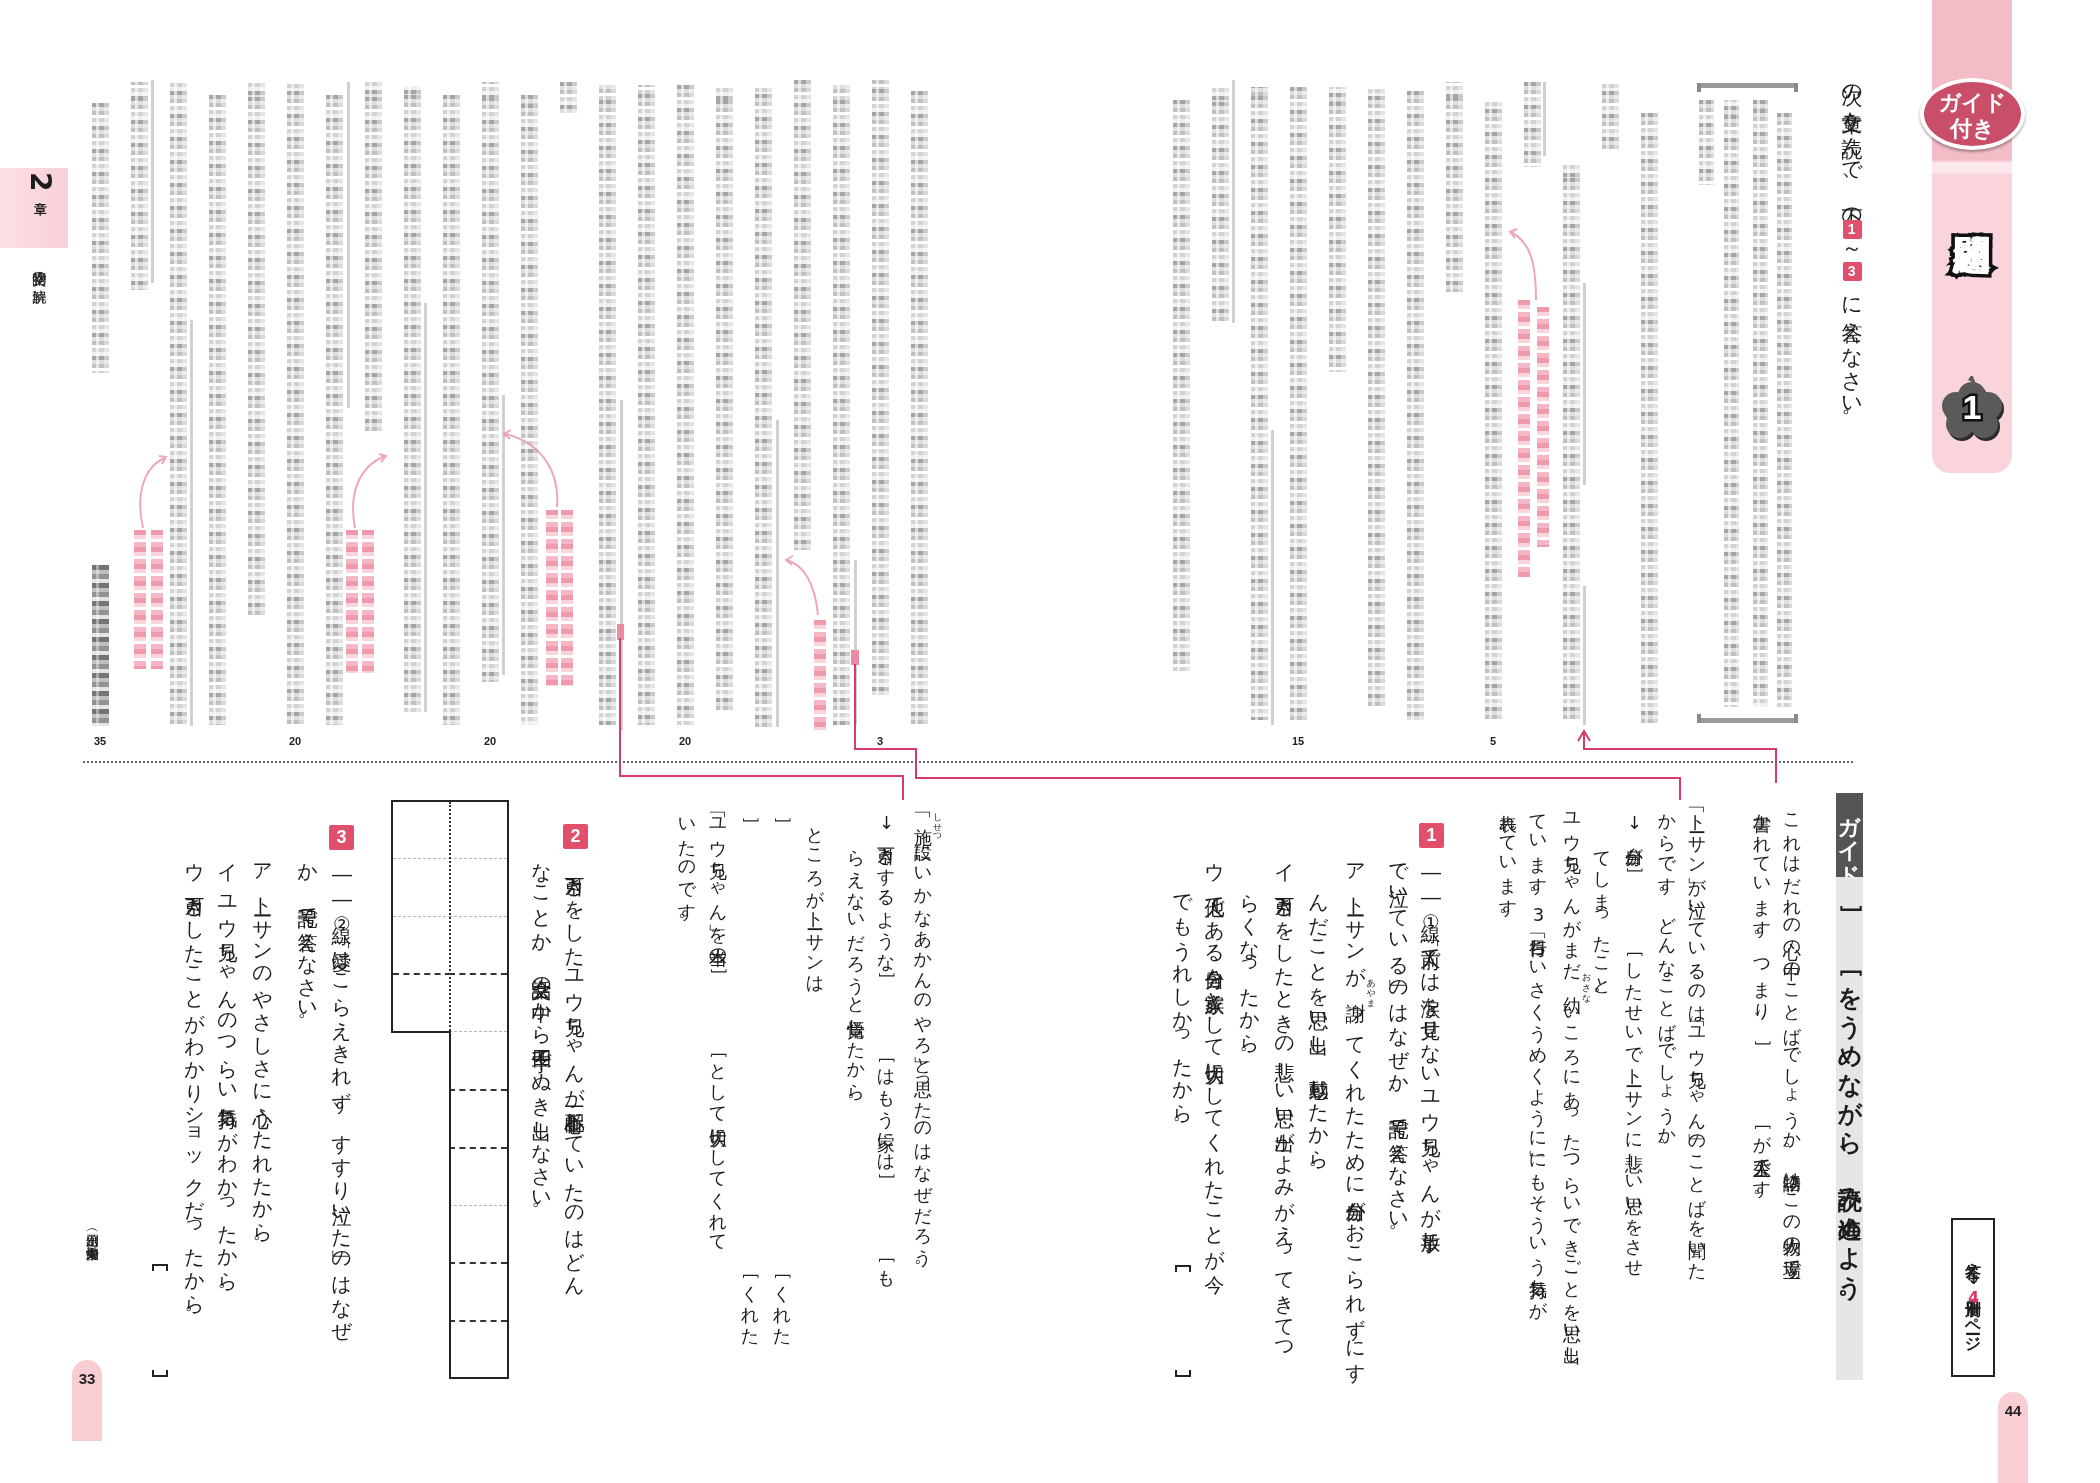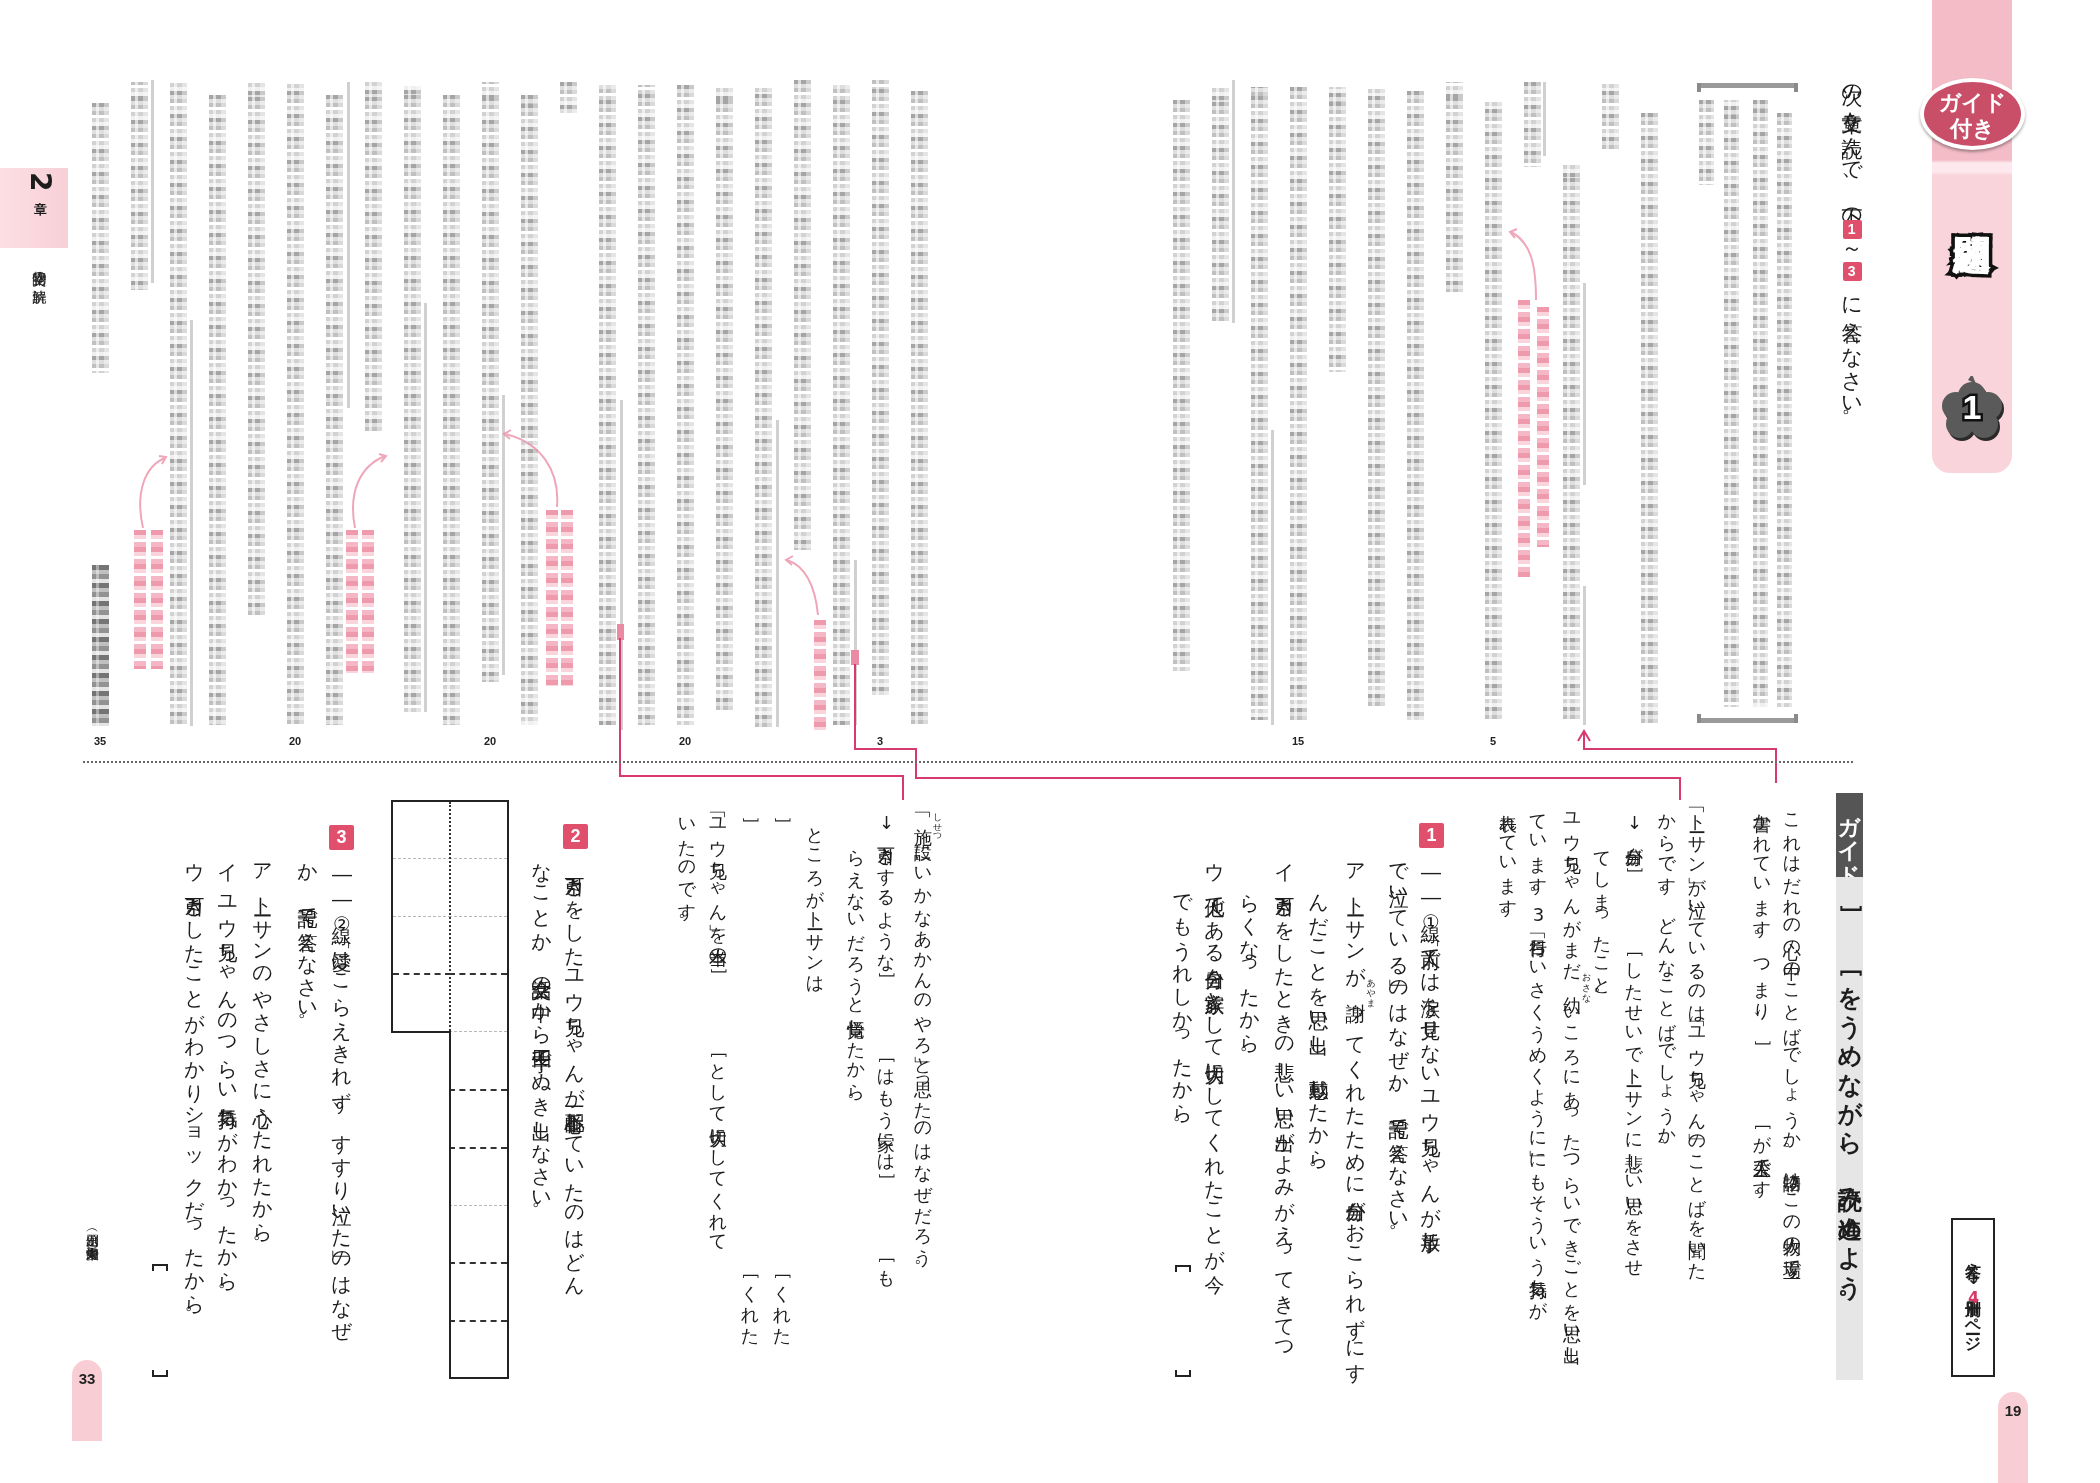--- a/index.html
+++ b/index.html
@@ -211,21 +211,21 @@
     <span class="lbl">ウ</span><span>他人である自分を家族として大切にしてくれたことが今</span>
   </div>
   <div class="vc q" style="left:1173px;top:880px">でもうれしかったから。</div>
   <div class="bk top" style="left:1175px;top:1265px"></div>
   <div class="bk bot" style="left:1175px;top:1370px"></div>
 
   <div class="abs" style="left:1951px;top:1218px;width:44px;height:159px;border:2px solid #222;box-sizing:border-box;writing-mode:vertical-rl;text-orientation:upright;line-height:40px;text-align:center;font-size:16px;font-weight:bold;">
     <span>答え↓別冊</span><span style="color:#d83a68;">4</span><span>ページ</span>
   </div>
 
-  <div class="pagetab" style="left:1998px;top:1392px;height:91px;">19</div>
+  <div class="pagetab" style="left:1998px;top:1392px;height:91px;">44</div>
 
   <div class="abs" style="left:0;top:168px;width:68px;height:80px;background:linear-gradient(90deg,#fbdfe4,#f8d0d7);"></div>
   <div class="abs" style="left:26px;top:172px;width:28px;writing-mode:vertical-rl;text-orientation:mixed;line-height:28px;text-align:center;font-weight:bold;">
     <span style="font-size:28px;">2</span><span style="font-size:13px;text-orientation:upright;">章</span>
   </div>
   <div class="vc" style="left:33px;top:260px;font-size:14px;letter-spacing:.5px;">物語文の読解</div>
 
   <div class="vc g" style="left:914px;top:806px">
     <span>「</span><ruby><span>施設</span><rt>しせつ</rt></ruby><span>にいかなあかんのやろ」と思ったのはなぜだろう。</span>
   </div>

